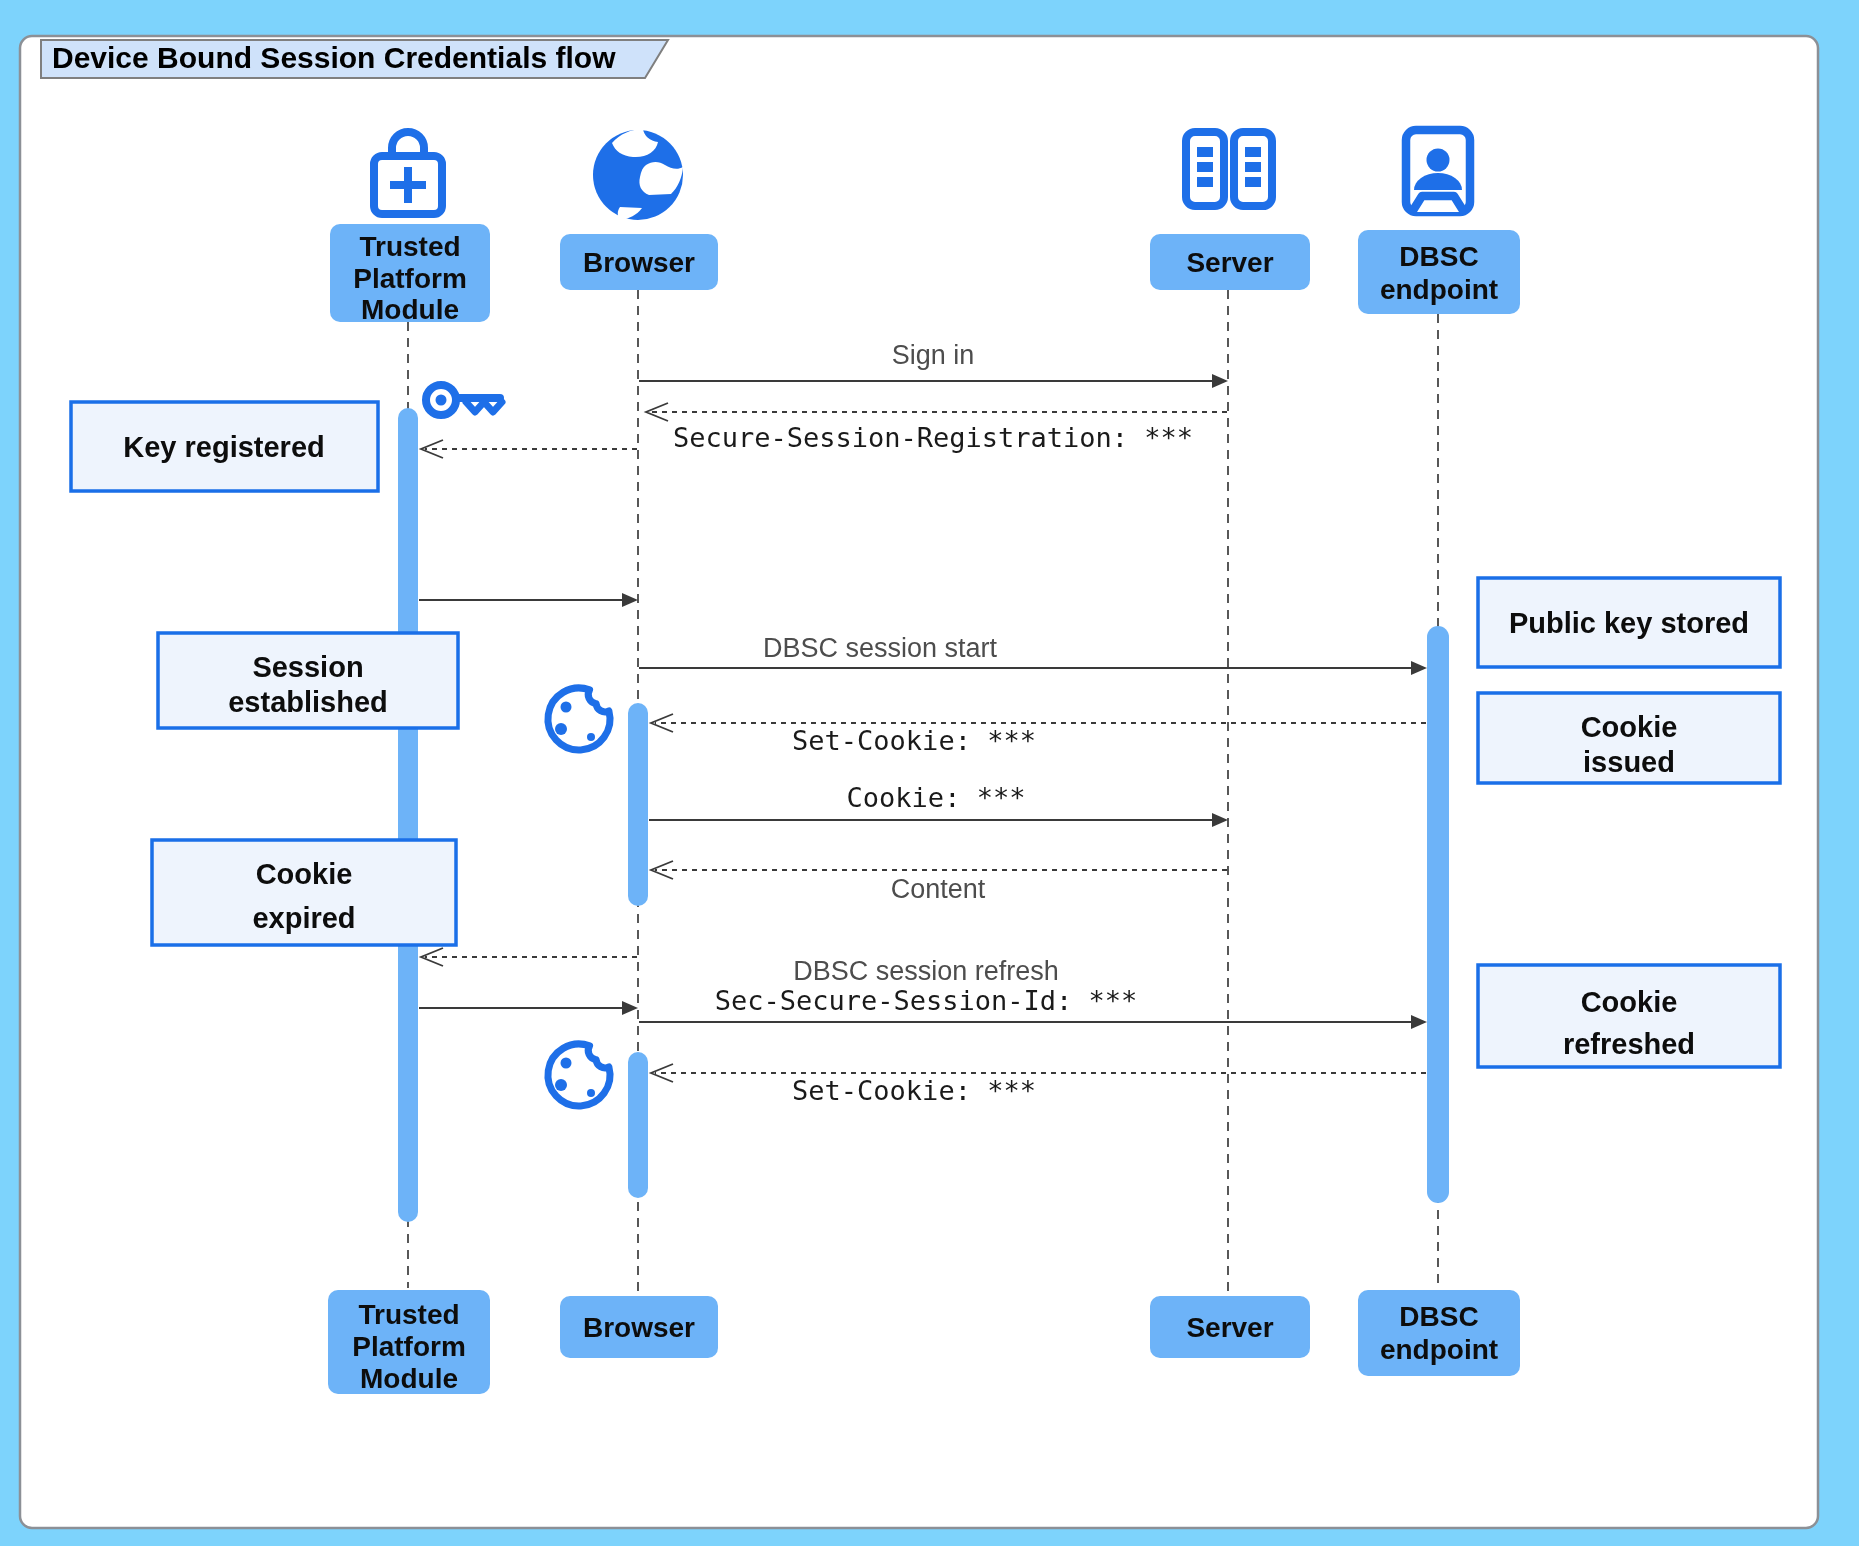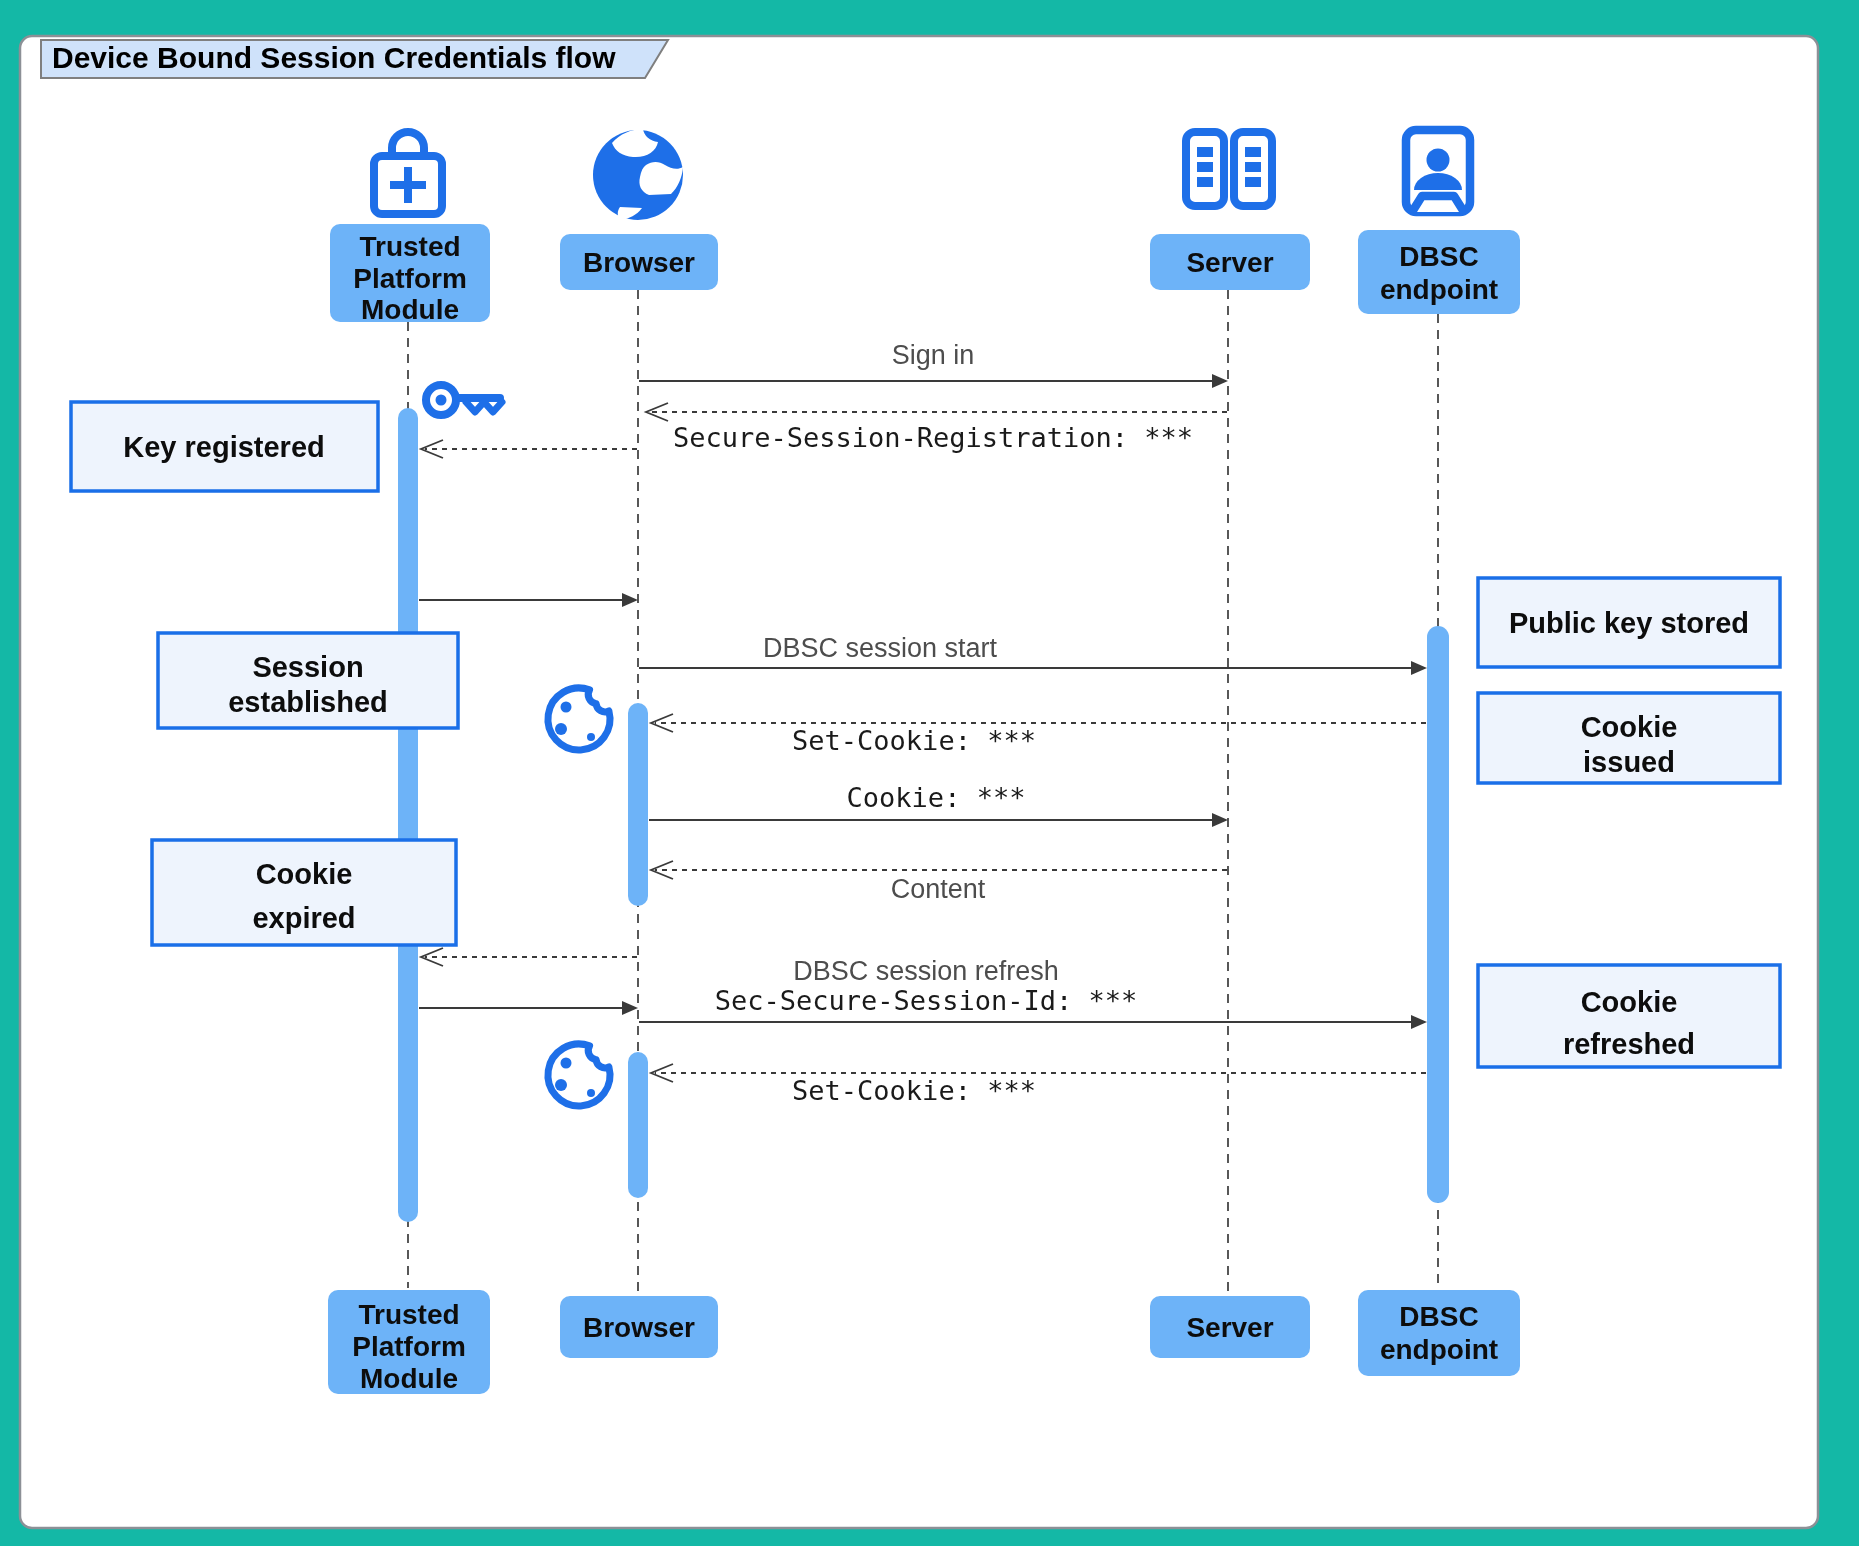--- a/index.html
+++ b/index.html
@@ -1,16 +1,16 @@
 <!DOCTYPE html>
 <html><head>
 <meta charset="utf-8">
 <style>
   html,body{margin:0;padding:0;background:#ffffff;}
-  .stage{position:relative;width:1859px;height:1546px;background:#14b8a6;font-family:"Liberation Sans",sans-serif;}
+  .stage{position:relative;width:1859px;height:1546px;background:#7dd3fc;font-family:"Liberation Sans",sans-serif;}
   svg text{user-select:none;}
   .actor-label{font-family:"Liberation Sans",sans-serif;font-weight:bold;font-size:28px;fill:#0d0d0d;}
   .note-label{font-family:"Liberation Sans",sans-serif;font-weight:bold;font-size:29px;fill:#0d0d0d;}
   .msg-gray{font-family:"Liberation Sans",sans-serif;font-size:27px;fill:#4d4d4d;}
   .msg-mono{font-family:"DejaVu Sans Mono","Liberation Mono",monospace;font-size:27px;fill:#1a1a1a;}
   .title-text{font-family:"Liberation Sans",sans-serif;font-weight:bold;font-size:30px;fill:#000000;}
 </style>
 </head>
 <body>
 

